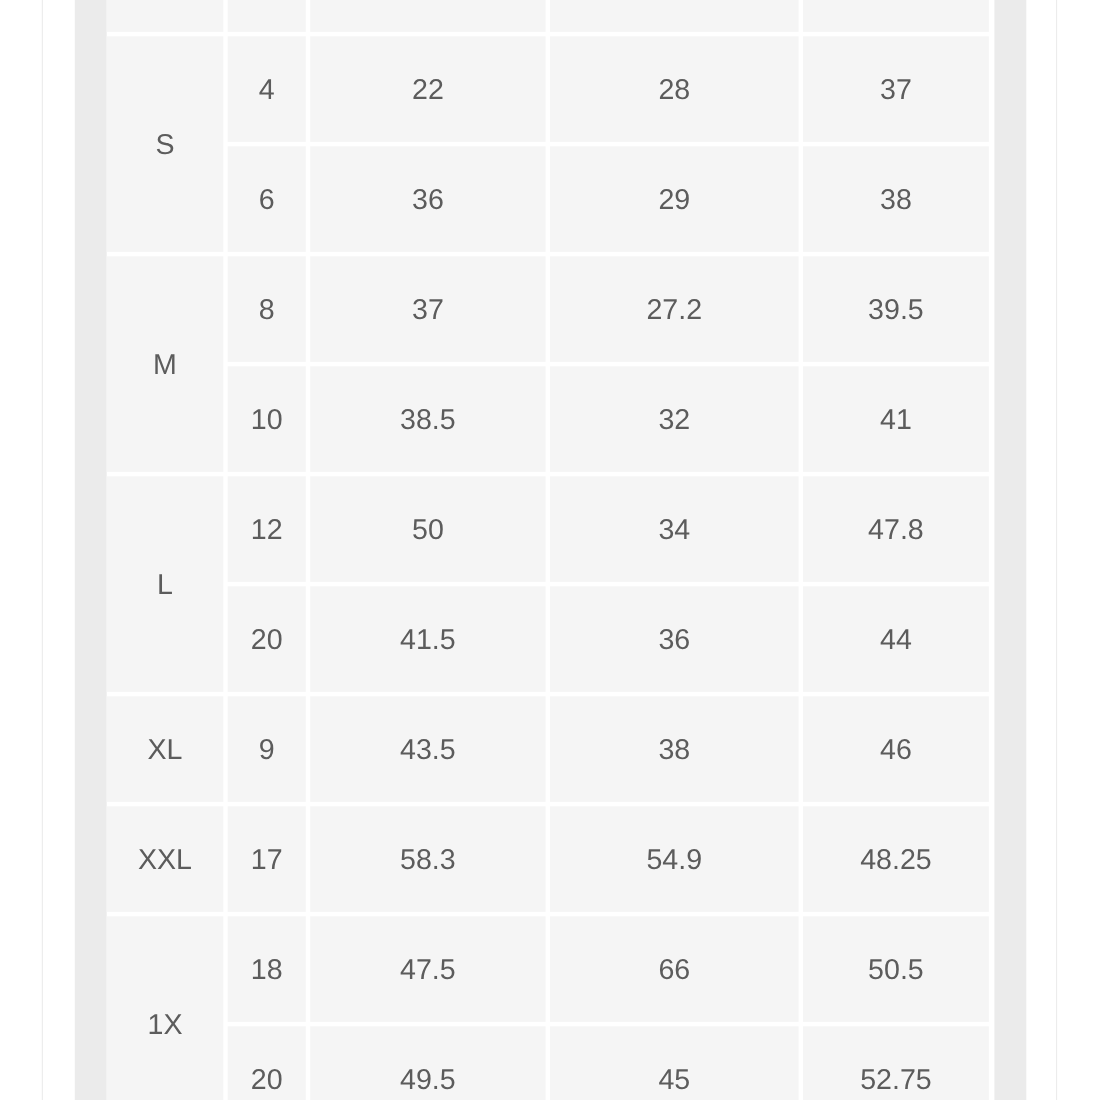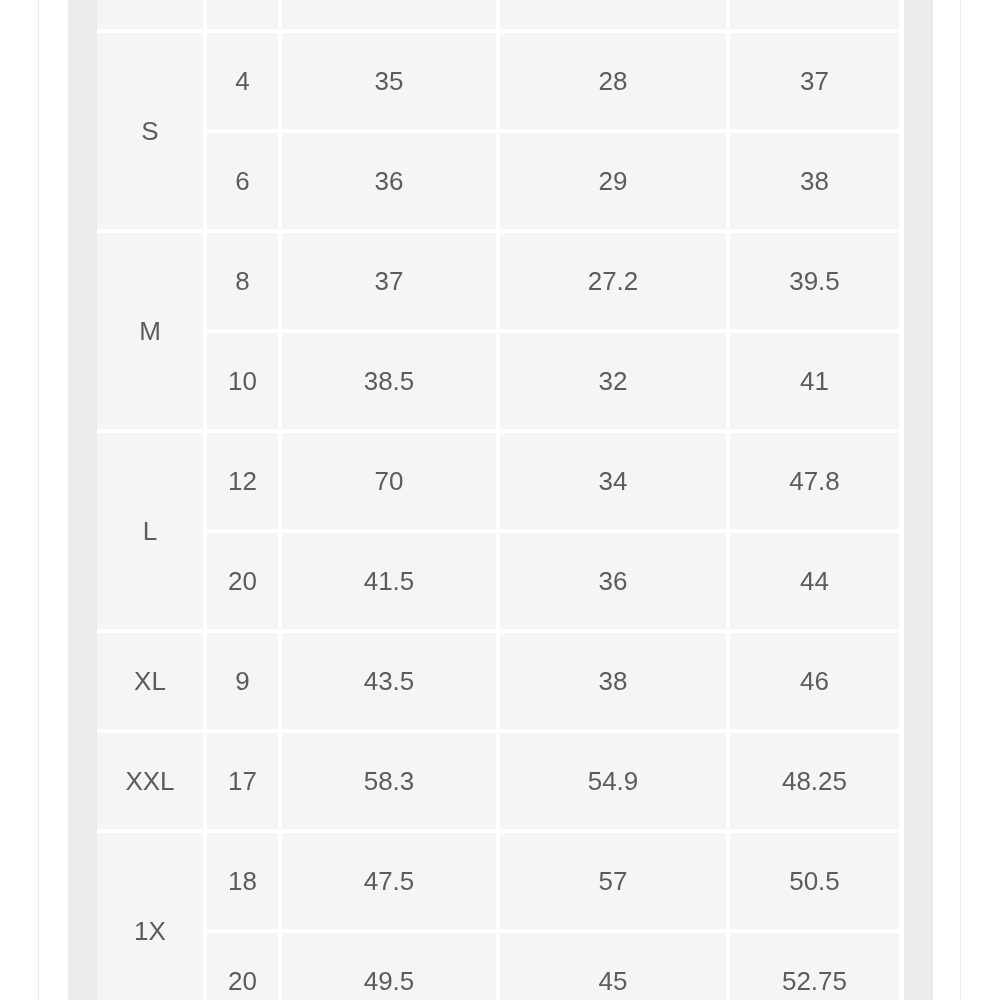--- a/index.html
+++ b/index.html
@@ -101,21 +101,21 @@
           <tr>
             <td class="col-size size-label empty-cell"></td>
             <td class="col-num empty-cell"></td>
             <td class="col-bust empty-cell"></td>
             <td class="col-waist empty-cell"></td>
             <td class="col-hip empty-cell"></td>
           </tr>
           <tr>
             <td class="col-size size-label" rowspan="2">S</td>
             <td class="col-num">4</td>
-            <td class="col-bust">35</td>
+            <td class="col-bust">22</td>
             <td class="col-waist">28</td>
             <td class="col-hip">37</td>
           </tr>
           <tr>
             <td class="col-num">6</td>
             <td class="col-bust">36</td>
             <td class="col-waist">29</td>
             <td class="col-hip">38</td>
           </tr>
           <tr>
@@ -127,21 +127,21 @@
           </tr>
           <tr>
             <td class="col-num">10</td>
             <td class="col-bust">38.5</td>
             <td class="col-waist">32</td>
             <td class="col-hip">41</td>
           </tr>
           <tr>
             <td class="col-size size-label" rowspan="2">L</td>
             <td class="col-num">12</td>
-            <td class="col-bust">70</td>
+            <td class="col-bust">50</td>
             <td class="col-waist">34</td>
             <td class="col-hip">47.8</td>
           </tr>
           <tr>
             <td class="col-num">20</td>
             <td class="col-bust">41.5</td>
             <td class="col-waist">36</td>
             <td class="col-hip">44</td>
           </tr>
           <tr>
@@ -155,21 +155,21 @@
             <td class="col-size size-label">XXL</td>
             <td class="col-num">17</td>
             <td class="col-bust">58.3</td>
             <td class="col-waist">54.9</td>
             <td class="col-hip">48.25</td>
           </tr>
           <tr>
             <td class="col-size size-label" rowspan="2">1X</td>
             <td class="col-num">18</td>
             <td class="col-bust">47.5</td>
-            <td class="col-waist">57</td>
+            <td class="col-waist">66</td>
             <td class="col-hip">50.5</td>
           </tr>
           <tr>
             <td class="col-num">20</td>
             <td class="col-bust">49.5</td>
             <td class="col-waist">45</td>
             <td class="col-hip">52.75</td>
           </tr>
         </tbody>
     </table>

